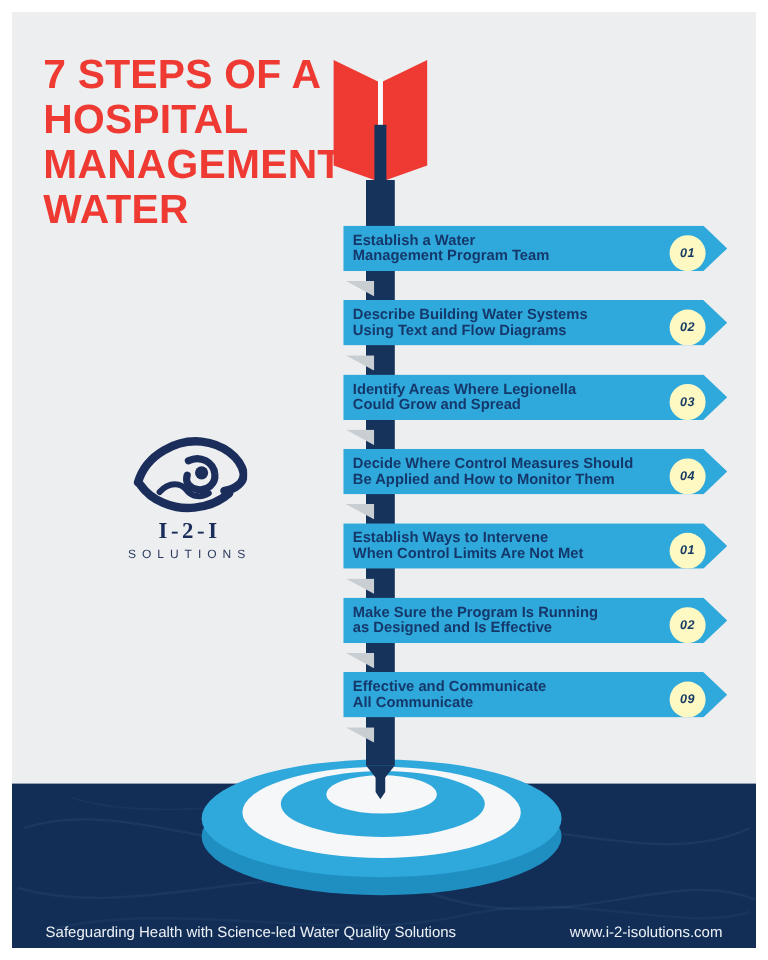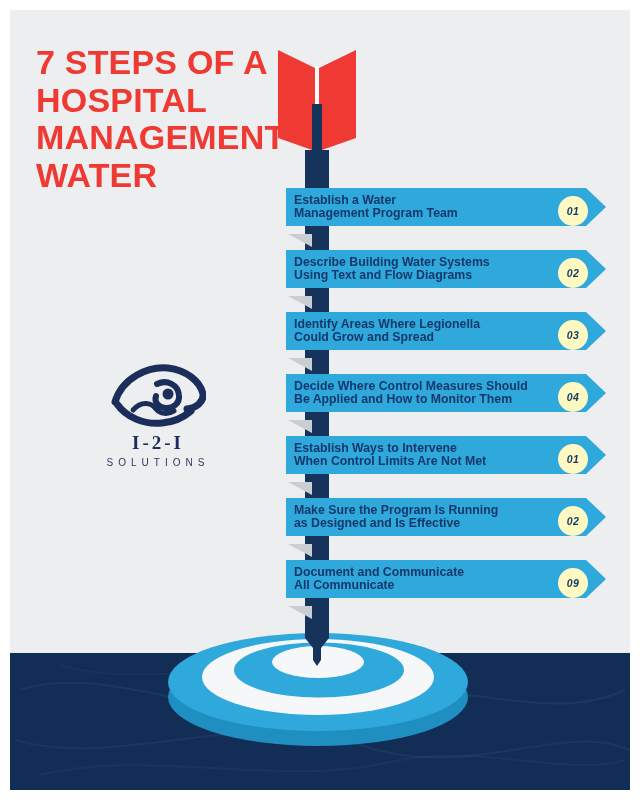--- a/index.html
+++ b/index.html
@@ -159,21 +159,25 @@
     <div class="fold" style="top:472px"></div>
 
     <div class="banner" style="top:488px">
       <div class="line">Make Sure the Program Is Running</div>
       <div class="line">as Designed and Is Effective</div>
       <div class="step-circle">02</div>
     </div>
     <div class="fold" style="top:534px"></div>
 
     <div class="banner" style="top:550px">
-      <div class="line">Document and Communicate</div>
+      <div class="line">Effective and Communicate</div>
       <div class="line">All Communicate</div>
       <div class="step-circle">09</div>
     </div>
     <div class="fold" style="top:596px"></div>
 
+    <div class="footer">
+      <span>Safeguarding Health with Science-led Water Quality Solutions</span>
+      <span>www.i-2-isolutions.com</span>
+    </div>
 
   </div>
 </div>
 
 </body></html>

